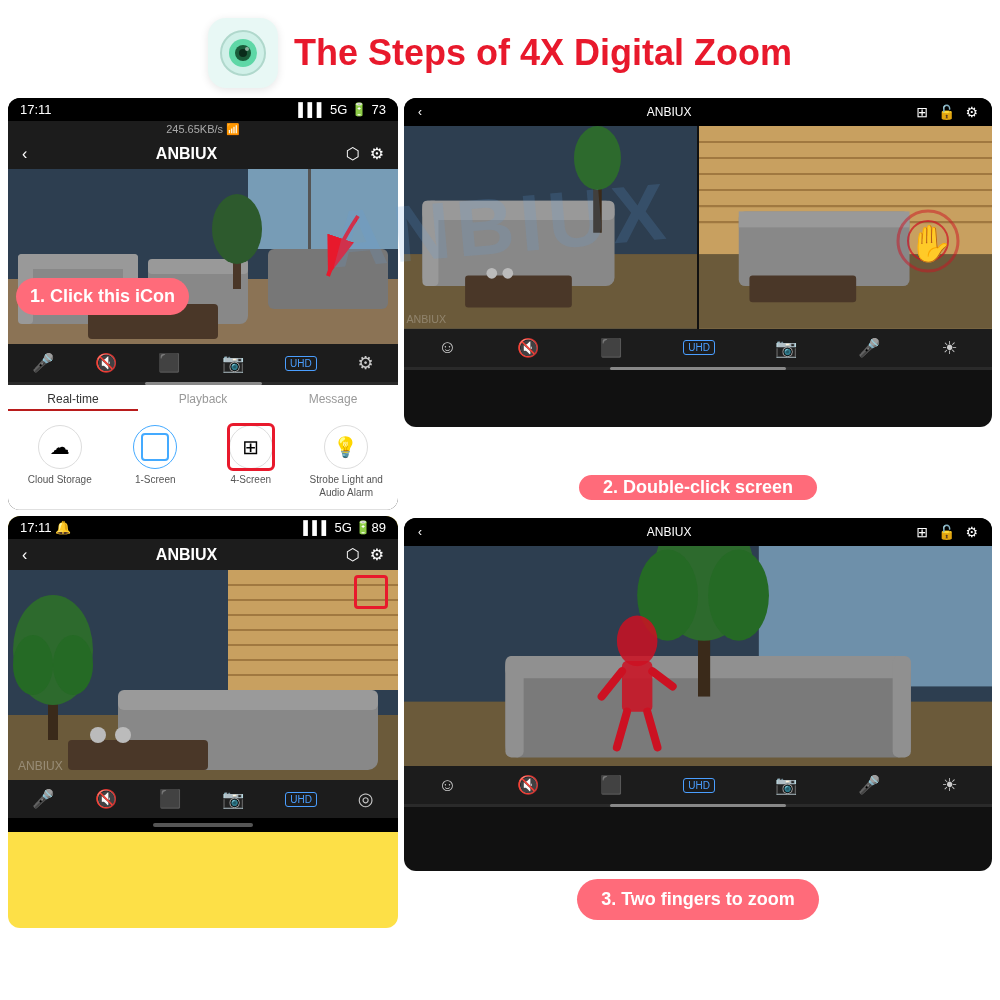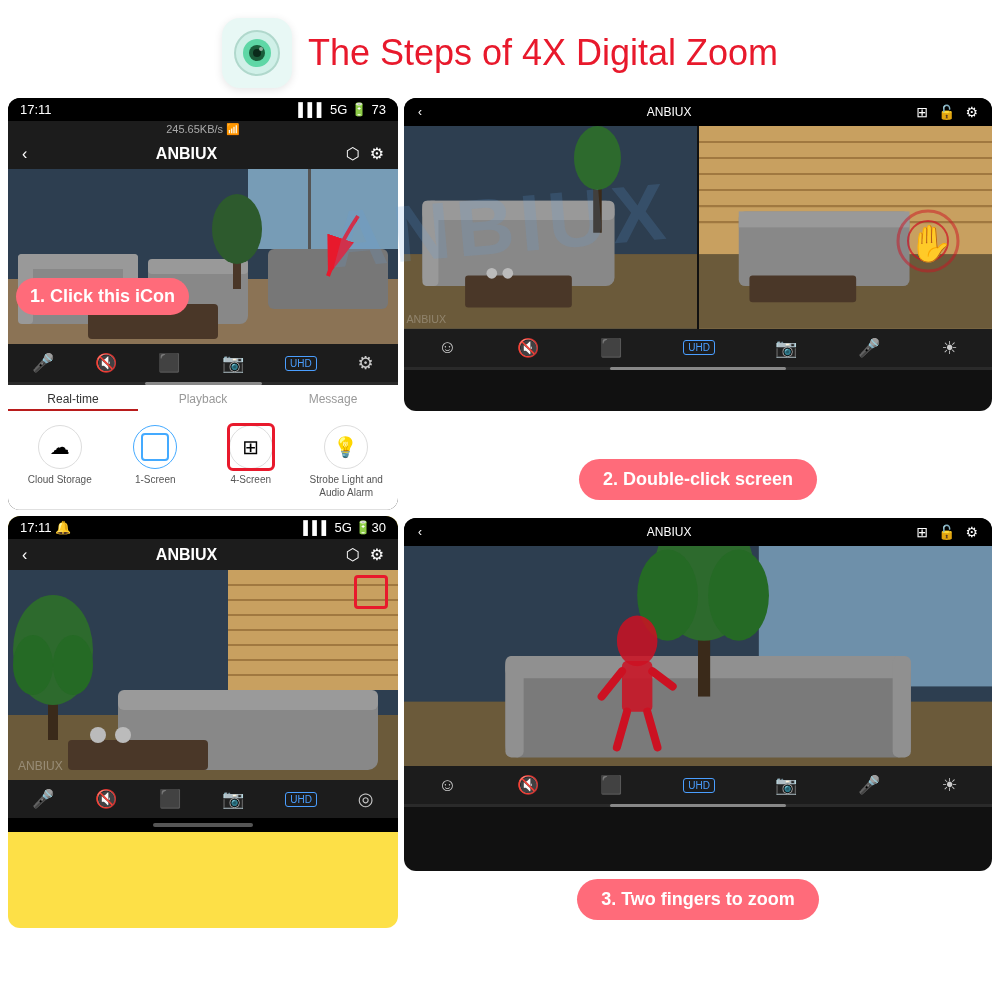--- a/index.html
+++ b/index.html
@@ -25,21 +25,21 @@
       height: 70px;
       border-radius: 18px;
       background: #e8f8f5;
       display: flex;
       align-items: center;
       justify-content: center;
       box-shadow: 0 2px 8px rgba(0,0,0,0.1);
     }
     .header-title {
       font-size: 36px;
-      font-weight: 400;
+      font-weight: 700;
       color: #e8192c;
     }
 
     
     .watermark {
       position: absolute;
       top: 180px;
       left: 0;
       width: 100%;
       text-align: center;
@@ -466,21 +466,21 @@
     </div>
 
     <div class="click-label" style="position:absolute; bottom:195px; left:8px; font-size:18px; padding:8px 14px; z-index:20;">1. Click this iCon</div>
   </div>
 
   <div class="phone-bottom-left">
 
     <div class="status-bar">
       <span>17:11 🔔</span>
       <div class="status-bar-right">
-        <span>▌▌▌ 5G 🔋30</span>
+        <span>▌▌▌ 5G 🔋89</span>
       </div>
     </div>
     <div class="nav-bar">
       <span>‹</span>
       <span class="nav-title">ANBIUX</span>
       <div style="display:flex;gap:10px">
         <span>⬡</span>
         <span>⚙</span>
       </div>
     </div>
@@ -600,21 +600,21 @@
           <span class="ctrl-icon">📷</span>
           <span class="ctrl-icon">🎤</span>
           <span class="ctrl-icon">☀</span>
         </div>
         <div class="scroll-indicator">
             <div class="scroll-thumb"></div>
           </div>
       </div>
 
       <div class="step-label-container">
-        <div class="step-label" style="position:relative; font-size:18px; padding:10px 24px;margin-top:40px;">2. Double-click screen</div>
+        <div class="step-label" style="position:relative; font-size:18px; padding:2px 24px;margin-top:40px;">2. Double-click screen</div>
       </div>
     </div>
 
     <div style="flex:1;display:flex;flex-direction:column;">
       <div class="step-panel" style="flex:1;">
 
         <div class="step-panel-header">
           <span>‹</span>
           <span>ANBIUX</span>
           <div class="panel-icons">

